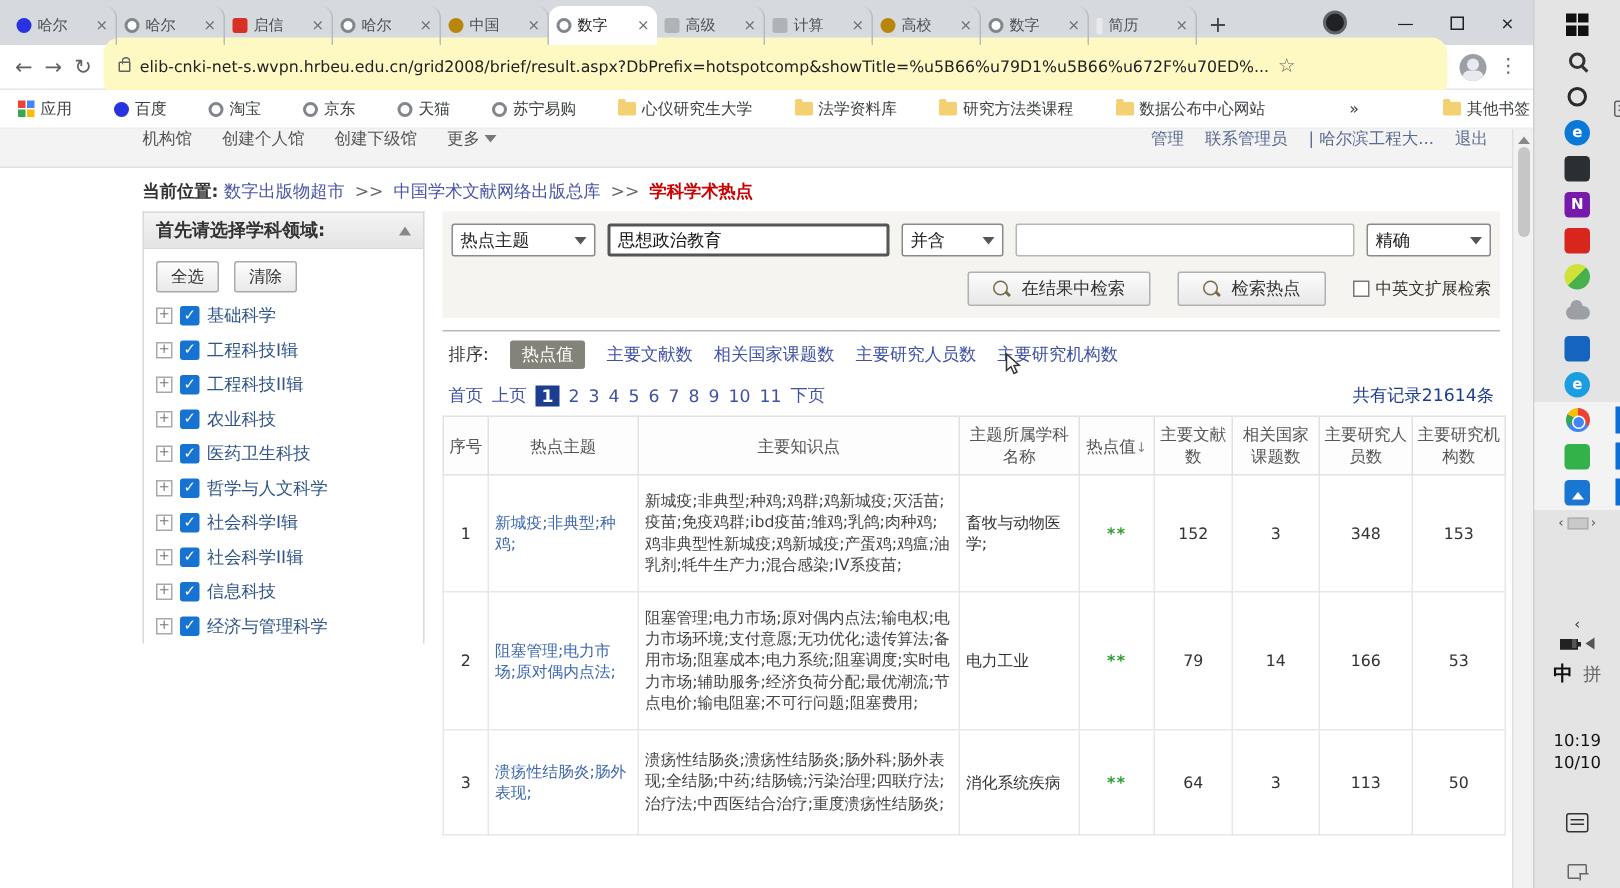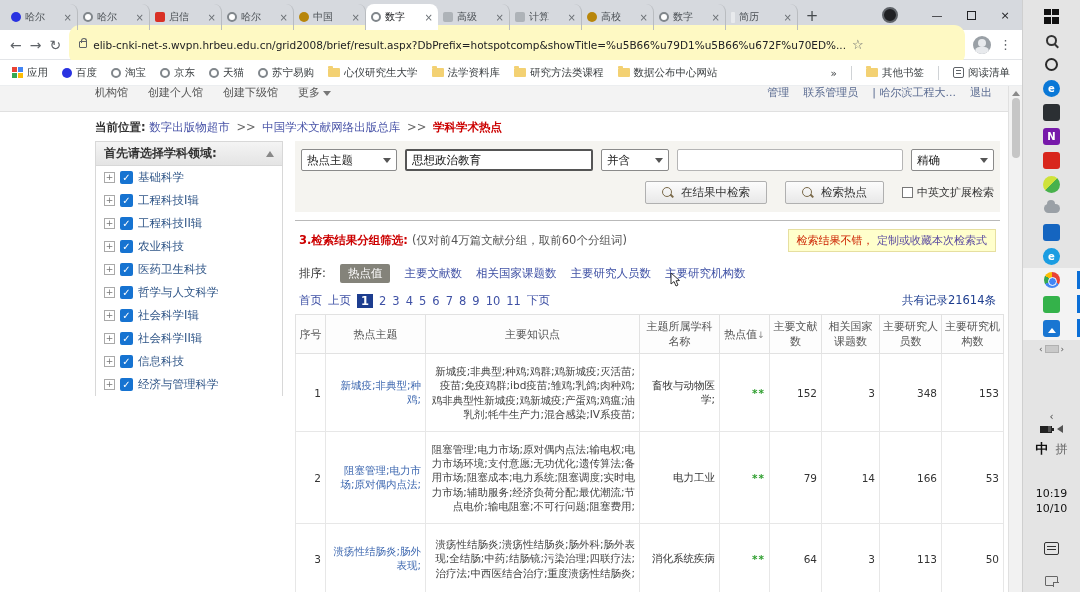--- a/index.html
+++ b/index.html
@@ -40,21 +40,21 @@
   .lock::before { content:""; position:absolute; left:1px; top:-4px; width:4px; height:4px; border:1px solid #5f6368;
                   border-bottom:none; border-radius:3px 3px 0 0; }
   .url-text { white-space:nowrap; overflow:hidden; text-overflow:ellipsis; }
   .star-ic { color:#5f6368; font-size:13px; }
   .avatar { width:18px; height:18px; border-radius:50%; background:#9aa0a6; position:relative; overflow:hidden; }
   .avatar::before { content:""; position:absolute; left:5px; top:3px; width:8px; height:8px; border-radius:50%; background:#e8eaed; }
   .avatar::after { content:""; position:absolute; left:2px; top:11px; width:14px; height:9px; border-radius:7px; background:#e8eaed; }
   .menu-ic { color:#5f6368; font-size:13px; }
 
   
-  .bookmarks { height:26px; background:#fff; display:flex; align-items:center; gap:14px; padding:0 12px; font-size:10.5px;
+  .bookmarks { height:26px; background:#fff; display:flex; align-items:center; gap:28px; padding:0 12px; font-size:10.5px;
                color:#3c4043; border-bottom:1px solid #eceef0; }
   .bm { display:flex; align-items:center; gap:4px; white-space:nowrap; }
   .grid-ic { width:11px; height:11px; display:grid; grid-template-columns:1fr 1fr; gap:1px; }
   .grid-ic i { background:#5f6368; }
   .grid-ic i:nth-child(1){background:#ea4335}.grid-ic i:nth-child(2){background:#4285f4}
   .grid-ic i:nth-child(3){background:#34a853}.grid-ic i:nth-child(4){background:#fbbc05}
   .bm-globe { width:10px; height:10px; border:2px solid #80868b; border-radius:50%; }
   .bm-paw { width:10px; height:10px; border-radius:50%; background:#2932e1; }
   .folder { width:12px; height:9px; background:#f3d173; border-radius:1px; position:relative; }
   .folder::before { content:""; position:absolute; top:-2px; left:0; width:5px; height:2px; background:#f3d173; border-radius:1px 1px 0 0; }
@@ -131,21 +131,21 @@
   .sort-link { color:#3f51a5; }
   .cursor-svg { position:absolute; left:372px; top:14px; }
 
   .pager-row { display:flex; align-items:center; gap:6px; padding:4px 4px 6px; font-size:11.5px; }
   .pg-link { color:#3f51a5; }
   .pg-current { background:#1d3d8f; color:#fff; padding:0 4px; font-weight:bold; }
   .pg-total { margin-left:auto; color:#1d3d8f; }
 
   table.results { width:100%; border-collapse:collapse; table-layout:fixed; background:#fff; }
   table.results th { border:1px solid #e2e2e2; font-size:11px; font-weight:normal; color:#555; padding:4px 2px; text-align:center; background:#fdfdfd; }
-  table.results td { border:1px solid #e7e7e7; font-size:10.5px; color:#333; padding:4px 4px; vertical-align:middle;text-align:right; }
+  table.results td { border:1px solid #e7e7e7; font-size:10.5px; color:#333; padding:4px 4px; vertical-align:middle; }
   td.c { text-align:center; }
   .topic-link { color:#3e68b0; }
   .points { color:#444; line-height:1.35; }
   .stars { color:#2e9e2e; font-weight:bold; letter-spacing:1px; }
   .sort-arrow { color:#888; font-size:9px; }
 
   
   .taskbar { width:58px; height:592px; background:#e4e4e4; border-left:1px solid #cfcfcf; display:flex; flex-direction:column;
              align-items:center; padding-top:4px; font-size:10px; }
   .tb-item { width:100%; height:24px; display:flex; align-items:center; justify-content:center; position:relative; flex:0 0 auto; }
@@ -362,20 +362,24 @@
         <span class="bc-current">学科学术热点</span>
       </div>
 
       <div class="content">
 
         <aside class="sidebar">
           <div class="sidebar-hd">
             <span>首先请选择学科领域:</span>
             <span class="collapse-tri"></span>
           </div>
+          <div class="sidebar-btns">
+            <button class="sm-btn">全选</button>
+            <button class="sm-btn">清除</button>
+          </div>
           <div class="subject">
               <span class="expander">+</span>
               <span class="cbx">✓</span>
               <span>基础科学</span>
             </div>
           <div class="subject">
               <span class="expander">+</span>
               <span class="cbx">✓</span>
               <span>工程科技I辑</span>
             </div>
@@ -450,28 +454,20 @@
                   <span>检索热点</span>
                 </button>
               <span class="chk-row">
                   <span class="chk"></span>
                   <span>中英文扩展检索</span>
                 </span>
             </div>
           </div>
           <div class="zone-divider"></div>
 
-          <div class="group-row">
-            <span class="group-title">3.检索结果分组筛选:</span>
-            <span class="group-note">(仅对前4万篇文献分组，取前60个分组词)</span>
-            <span class="promo">
-              <span class="promo-red">检索结果不错，</span>
-              <span class="promo-link">定制或收藏本次检索式</span>
-            </span>
-          </div>
 
           <div class="sort-row">
             <span>排序:</span>
             <span class="sort-active">热点值</span>
             <span class="sort-link">主要文献数</span>
             <span class="sort-link">相关国家课题数</span>
             <span class="sort-link">主要研究人员数</span>
             <span class="sort-link"><span>主要研究机构数</span></span>
             <svg class="cursor-svg" width="14" height="16" viewBox="0 0 14 16">
               <path d="M4 1 L4 12 L7 9.5 L9 14 L11 13 L9 8.8 L12.5 8.5 Z" fill="#fff" stroke="#333" stroke-width="1"></path>

